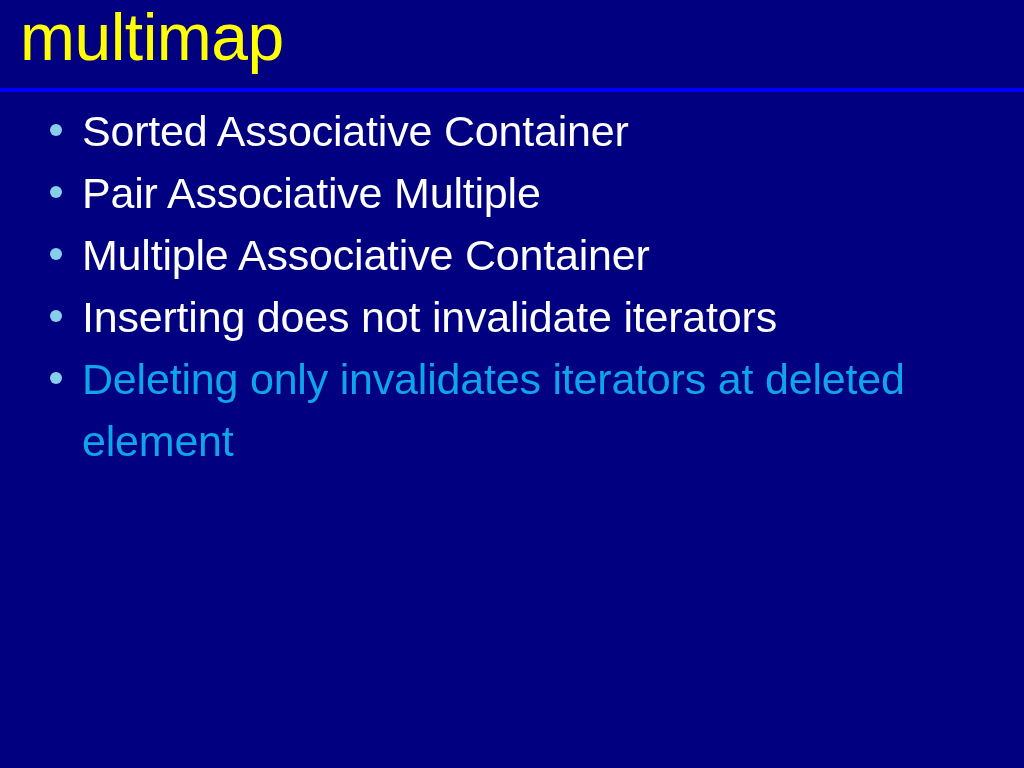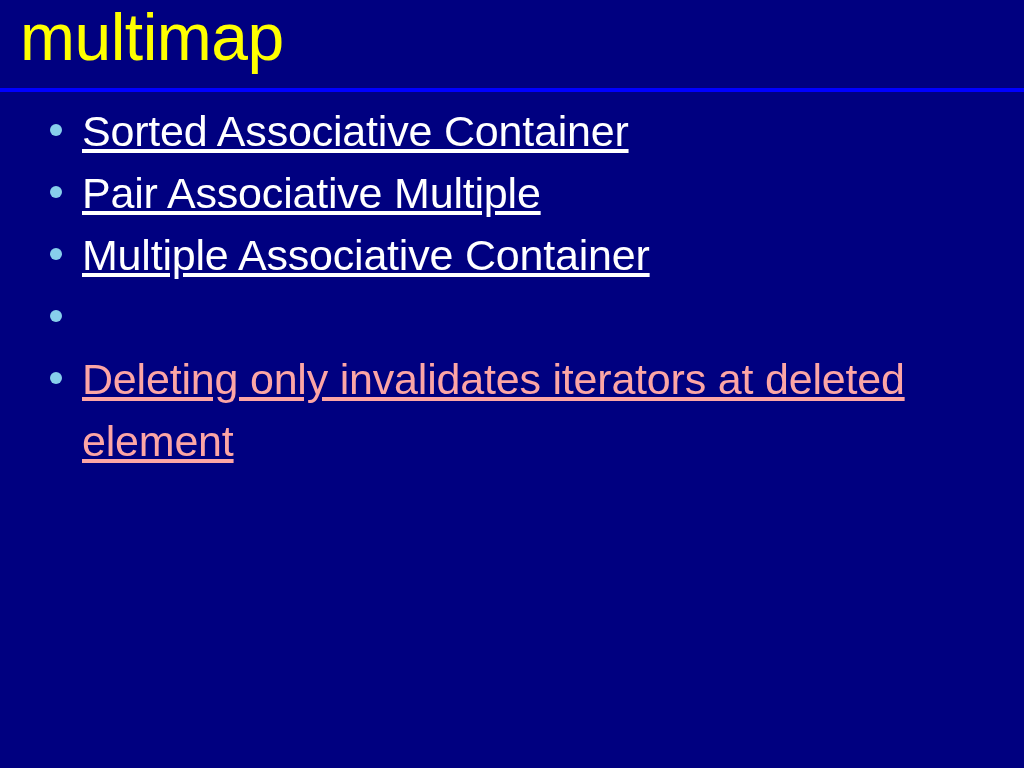--- a/index.html
+++ b/index.html
@@ -82,21 +82,20 @@
     background: #87CEEB;
   }
 
   .bullet-text {
     display: block;
     font-size: 43px;
     line-height: 62px;
     color: #FFFFFF;
     font-weight: normal;
     letter-spacing: -0.2px;
-    text-decoration: underline;
   }
 
   
   .bullet-item.wraps .bullet-text {
     max-width: 840px;
   }
 </style>
 </head>
 <body style="background: rgb(0, 0, 128);">
 
@@ -120,22 +119,23 @@
       <span class="bullet-text" style="color: rgb(255, 255, 255);">Pair Associative Multiple</span>
     </li>
 
     <li class="bullet-item">
       <span class="bullet-marker" style="background: rgb(135, 206, 235);"></span>
       <span class="bullet-text" style="color: #ffffff;">Multiple Associative Container</span>
     </li>
 
     <li class="bullet-item">
       <span class="bullet-marker" style="background: rgb(135, 206, 235);"></span>
+      <span class="bullet-text" style="color: rgb(255, 255, 255);">Inserting does not invalidate iterators</span>
     </li>
 
     <li class="bullet-item wraps">
       <span class="bullet-marker" style="background: rgb(135, 206, 235);"></span>
-      <span class="bullet-text" style="color: #fca5a5;">Deleting only invalidates iterators at deleted element</span>
+      <span class="bullet-text" style="color: #0ea5e9;">Deleting only invalidates iterators at deleted element</span>
     </li>
 
   </ul>
 
 </div>
 
 </body></html>

